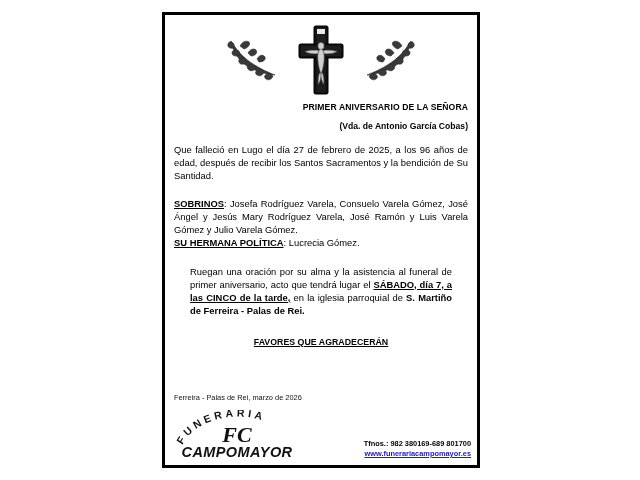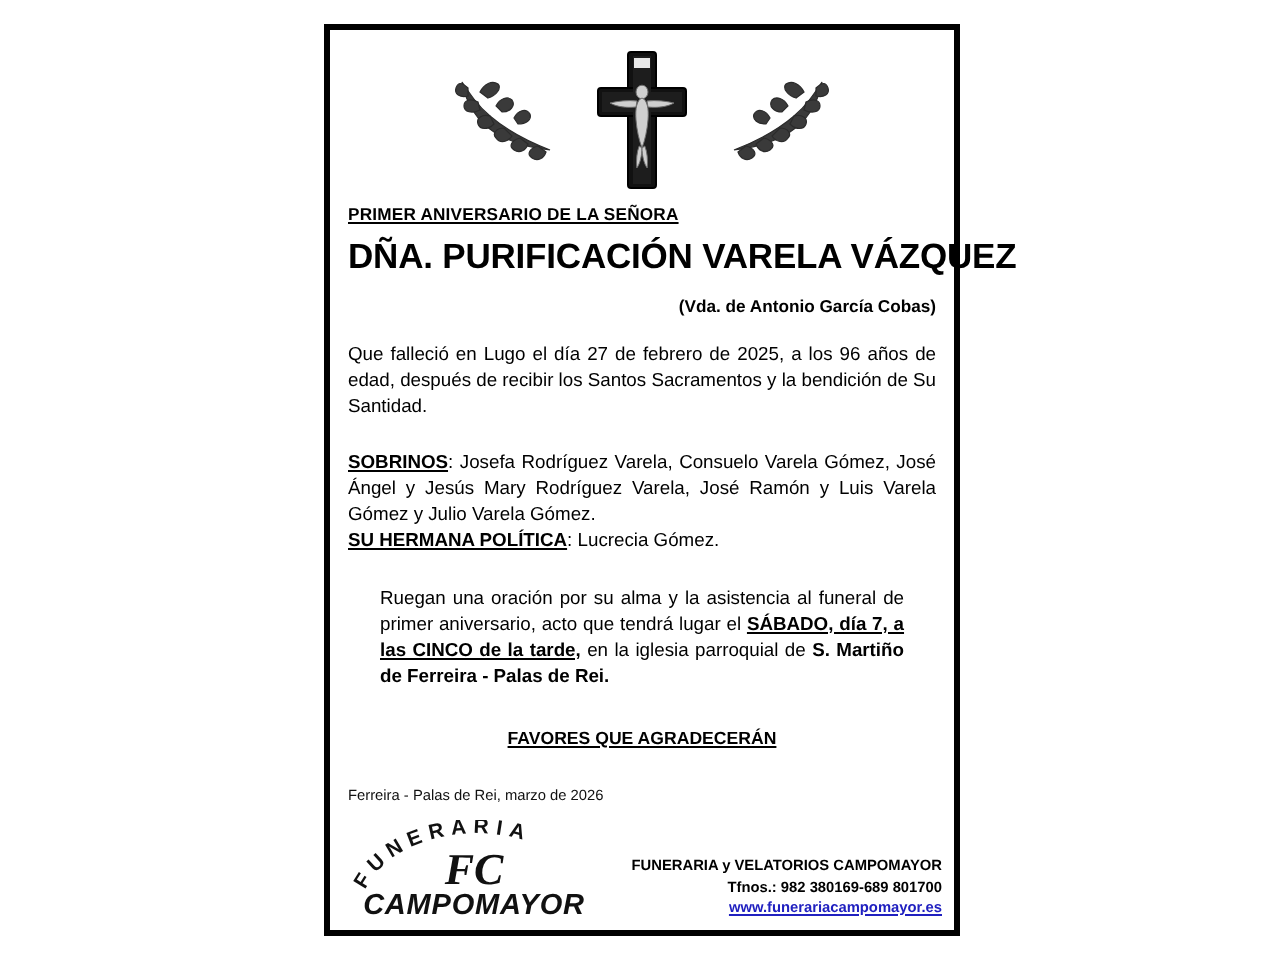--- a/index.html
+++ b/index.html
@@ -46,25 +46,24 @@
     align-items: center;
     justify-content: center;
     gap: 6px;
     margin-top: 4px;
   }
   .laurel { flex: 0 0 auto; }
   .crucifix { flex: 0 0 auto; }
 
   
   .anniversary-line {
-    text-align: left;
+    text-align: right;
     font-size: 8.6px;
     font-weight: bold;
     letter-spacing: 0.1px;
-    text-decoration: underline;
     margin-top: 3px;
   }
   .deceased-name {
     text-align: center;
     font-size: 17.5px;
     font-weight: bold;
     letter-spacing: -0.1px;
     margin-top: 6px;
     white-space: nowrap;
   }
@@ -224,21 +223,20 @@
               <path d="M15 9 C17 5 21 3 24 5 C26 7 23 11 19 12 Z"></path>
               <path d="M23 16 C25 12 29 11 31 13 C33 16 30 19 26 19 Z"></path>
               <path d="M32 22 C34 18 38 17 40 20 C41 23 38 25 34 25 Z"></path>
             </g>
           </svg>
         </span>
       </div>
 
       <div class="anniversary-line">PRIMER ANIVERSARIO DE LA SEÑORA</div>
 
-      <div class="deceased-name">DÑA.  PURIFICACIÓN VARELA VÁZQUEZ</div>
 
       <div class="widow-line">(Vda. de Antonio García Cobas)</div>
 
       <div class="body-text">Que falleció en Lugo el día 27 de febrero de 2025, a los 96 años de edad, después de recibir los Santos Sacramentos y la bendición de Su Santidad.</div>
 
 
       <div class="family-block">
         <p class="family-line"><span class="label">SOBRINOS</span>: <span>Josefa Rodríguez Varela, Consuelo Varela Gómez, José Ángel y Jesús Mary Rodríguez Varela, José Ramón y Luis Varela Gómez y Julio Varela Gómez.</span></p>
         <p class="family-line"><span class="label">SU HERMANA POLÍTICA</span>: <span>Lucrecia Gómez.</span></p>
         <p class="request-text"><span>Ruegan una oración por su alma y la asistencia al funeral de primer aniversario, acto que tendrá lugar el </span><span class="em-underline">SÁBADO, día 7, a las CINCO de la tarde,</span><span> en la iglesia parroquial de </span><span class="em-bold">S. Martiño de Ferreira - Palas de Rei.</span></p>
@@ -255,21 +253,20 @@
               <path id="arcpath" d="M 10 40 A 58 40 0 0 1 120 30"></path>
             </defs>
             <text font-family="Liberation Sans, sans-serif" font-size="10.5" font-weight="bold" fill="#111111" letter-spacing="3.4">
               <textPath href="#arcpath" startOffset="4%">FUNERARIA</textPath>
             </text>
             <text x="66" y="32" text-anchor="middle" font-family="Liberation Serif, serif" font-size="22" font-style="italic" font-weight="bold" fill="#111111">FC</text>
             <text x="66" y="47" text-anchor="middle" font-family="Liberation Sans, sans-serif" font-size="14.5" font-style="italic" font-weight="bold" fill="#111111" letter-spacing="0.4">CAMPOMAYOR</text>
           </svg>
         </div>
         <div class="company-block">
-          <div>FUNERARIA y VELATORIOS CAMPOMAYOR</div>
           <div>Tfnos.: 982 380169-689 801700</div>
           <a class="company-url" href="#">www.funerariacampomayor.es</a>
         </div>
       </div>
 
     </div>
   </div>
 </div>
 
 </body></html>

